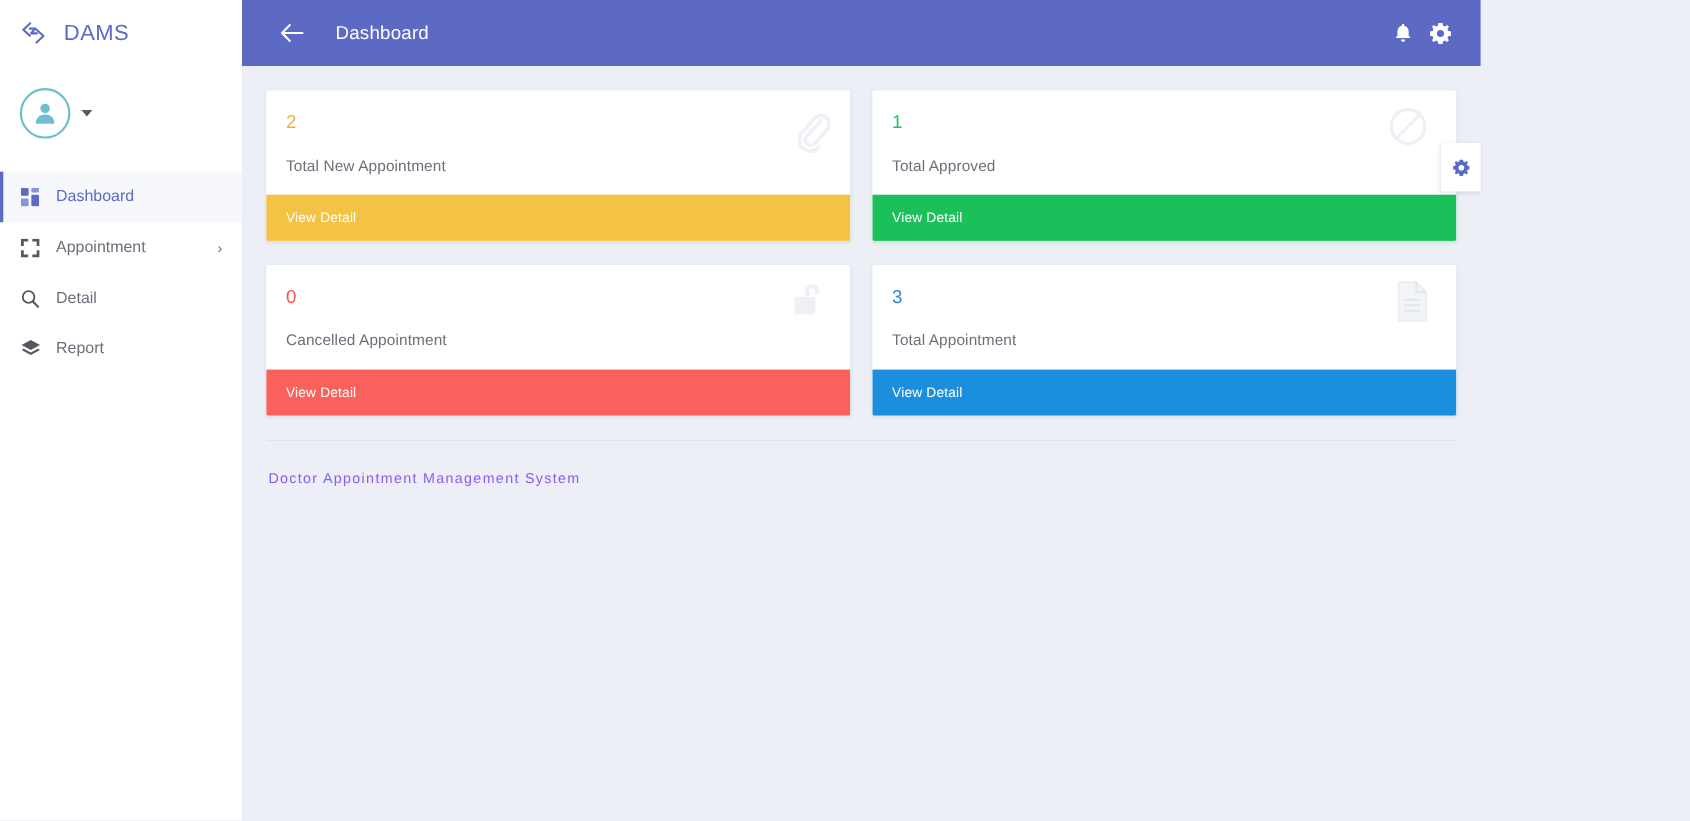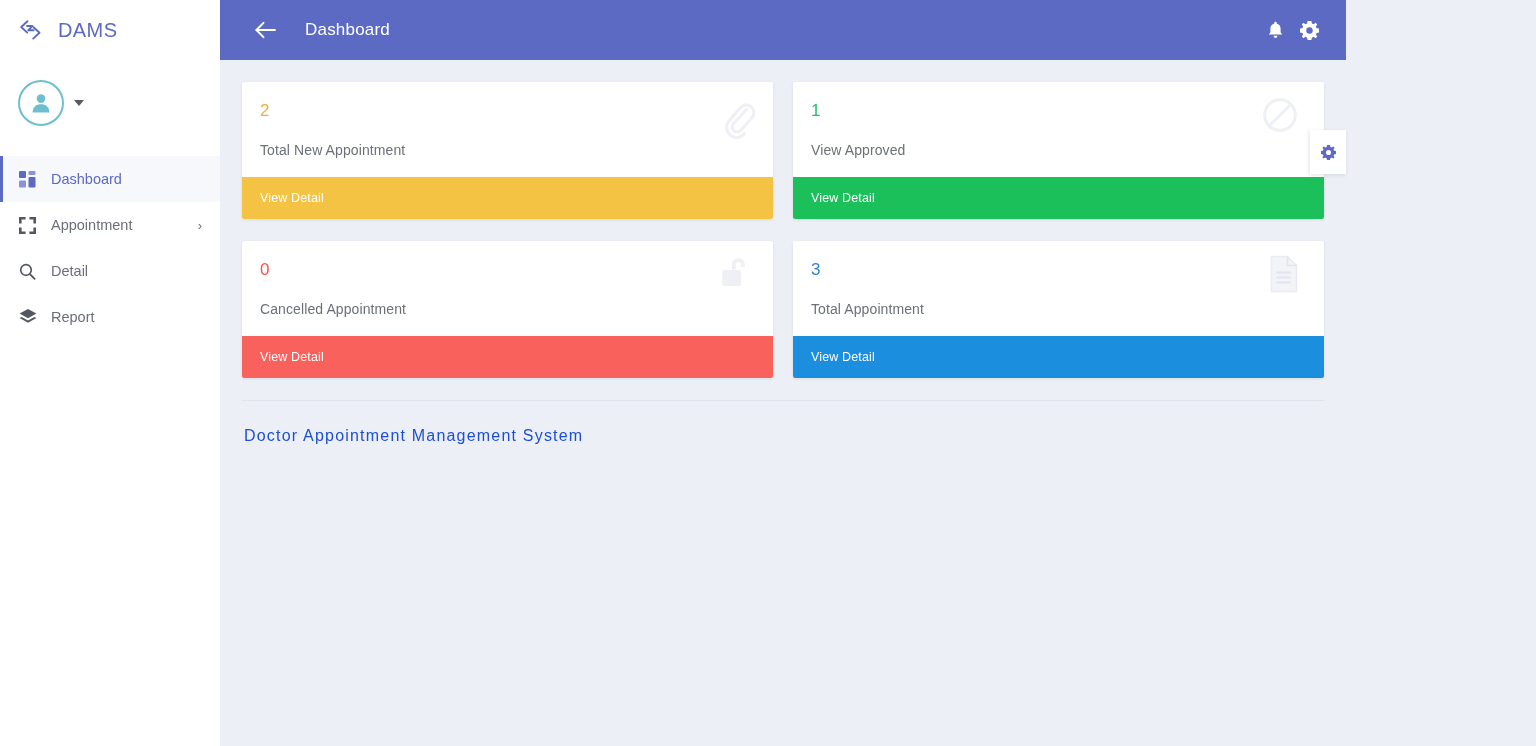--- a/index.html
+++ b/index.html
@@ -139,21 +139,21 @@
     color: #ffffff; font-size: 12.5px;
     cursor: pointer;
     letter-spacing: .15px;
   }
   .divider {
     border-top: 1px solid #dfe3ec;
     margin: 0 10px;
   }
   .footnote {
     padding: 26px 0 0 12px;
-    color: #1d4ed8; font-size: 16px; letter-spacing: 1.2px;
+    color: #8b5cf6; font-size: 13px; letter-spacing: 1.2px;
   }
 
   
   .float-settings {
     position: absolute;
     right: 0; top: 130px;
     width: 36px; height: 44px;
     background: #ffffff;
     box-shadow: -1px 1px 4px rgba(40,50,80,.13);
     display: flex; align-items: center; justify-content: center;
@@ -278,21 +278,21 @@
               </span>
             </div>
             <div class="card-foot" style="background:#f5c344">View Detail</div>
           </div>
         </div>
 
         <div class="card-col">
           <div class="card">
             <div class="card-body">
               <div class="card-num" style="color:#24c065">1</div>
-              <div class="card-label">View Approved</div>
+              <div class="card-label">Total Approved</div>
               <span class="card-bg-ico" style="right:26px;top:15px">
                 <svg width="36" height="36" viewBox="0 0 36 36">
                   <circle cx="18" cy="18" r="15.3" fill="none" stroke="#eef0f5" stroke-width="3"></circle>
                   <line x1="7.2" y1="28.8" x2="28.8" y2="7.2" stroke="#eef0f5" stroke-width="3"></line>
                 </svg>
               </span>
             </div>
             <div class="card-foot" style="background:#1bc05a">View Detail</div>
           </div>
         </div>

